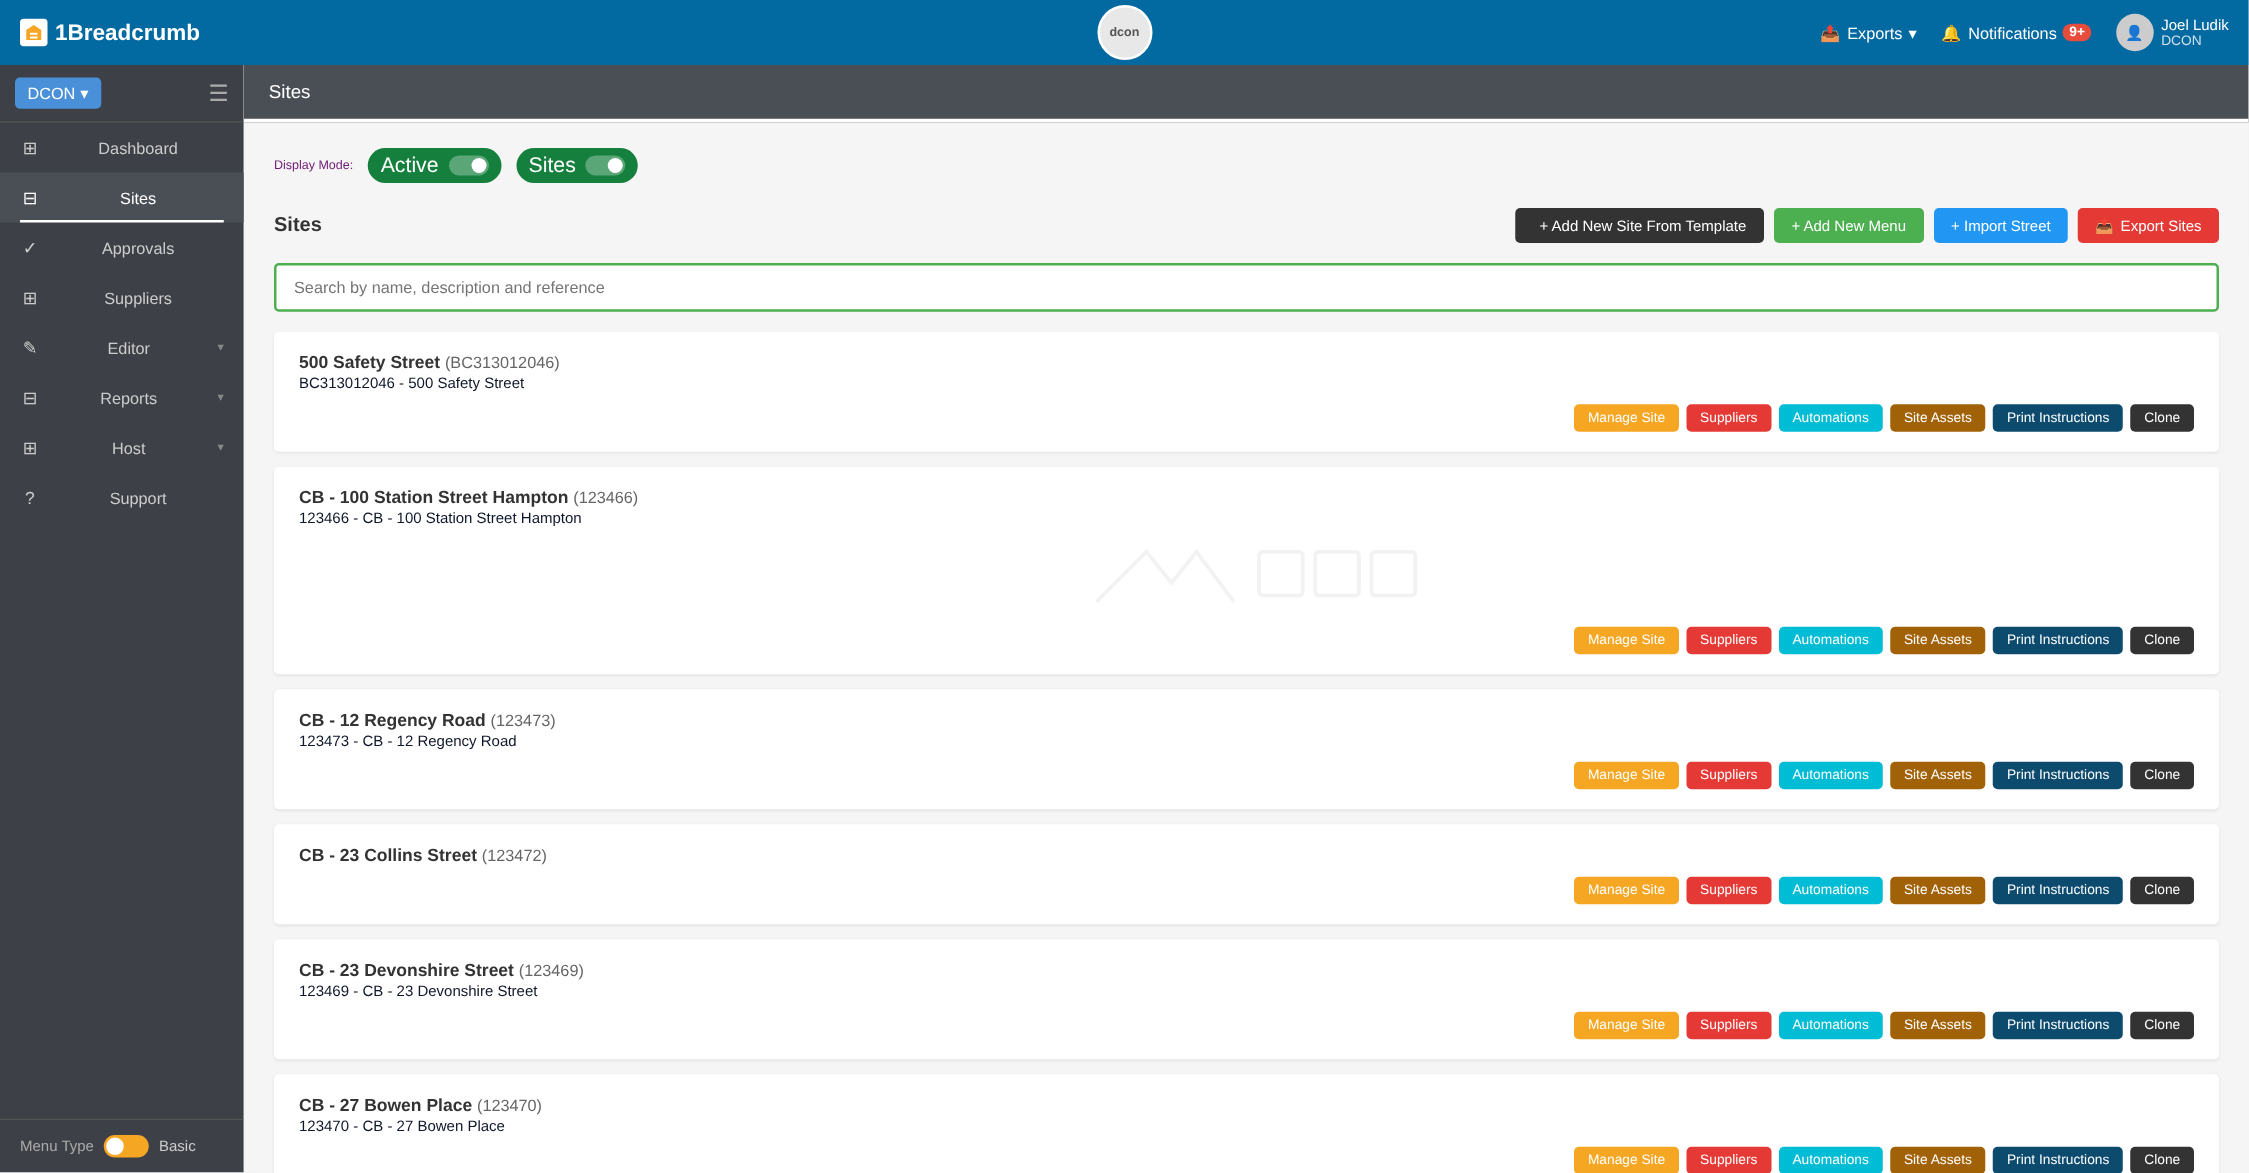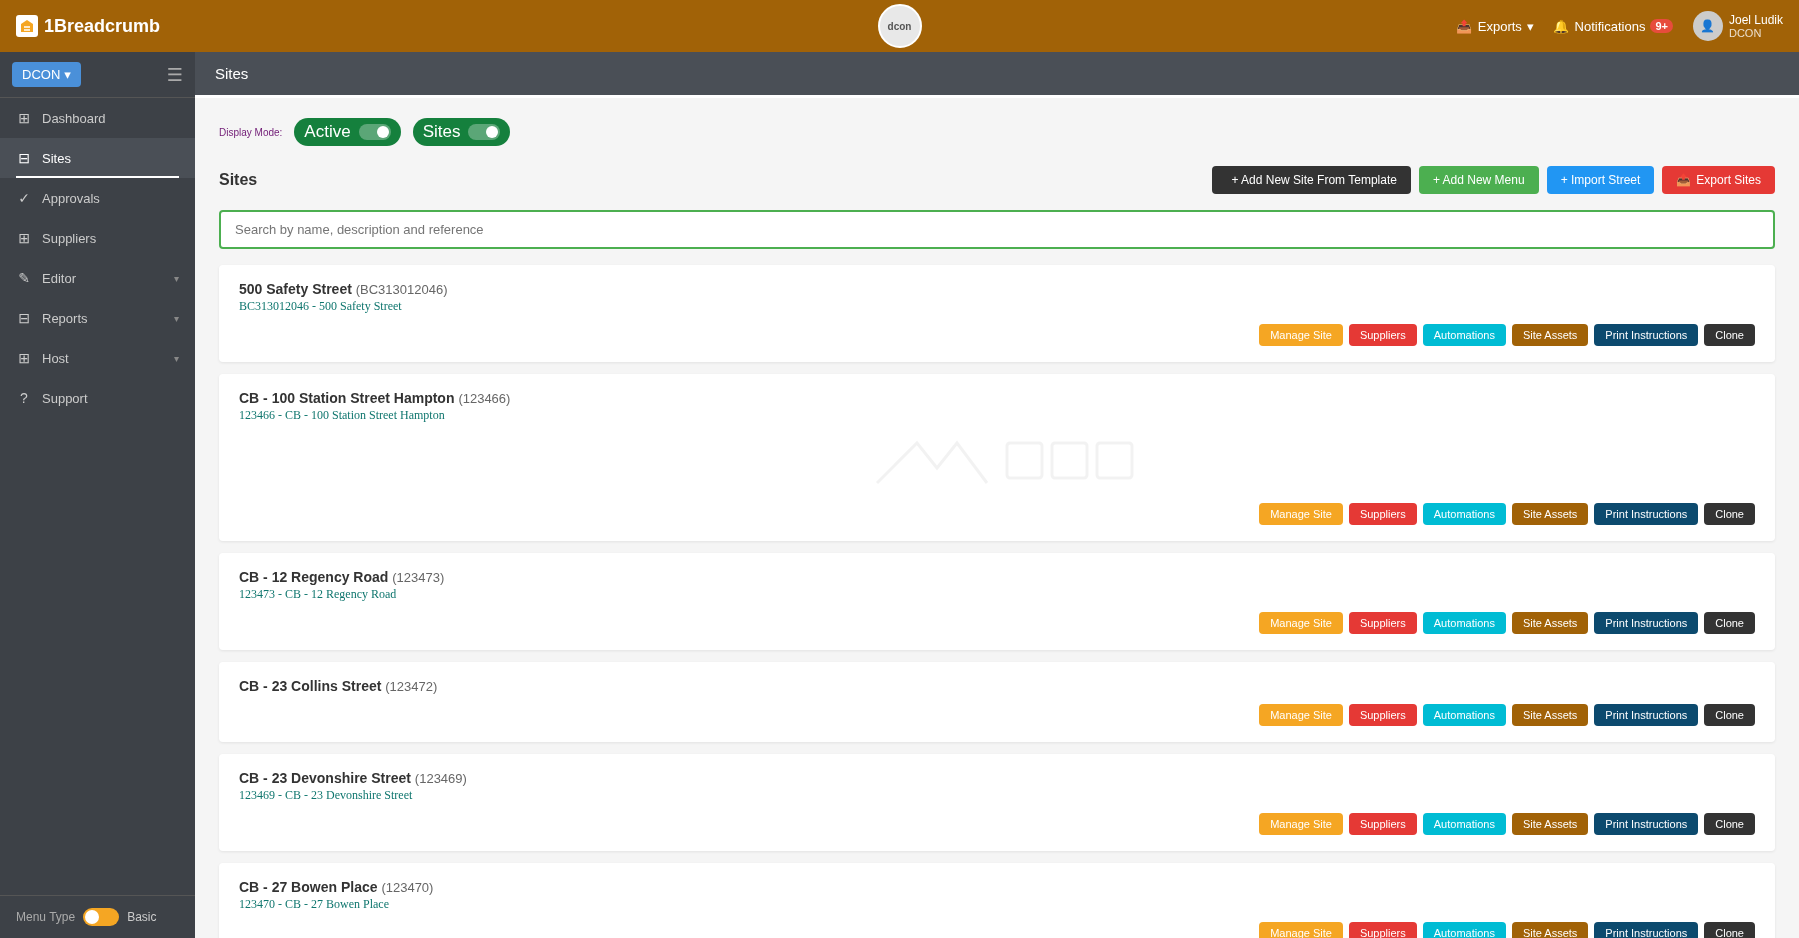--- a/index.html
+++ b/index.html
@@ -1,20 +1,20 @@
 <!DOCTYPE html>
 <html><head>
   <meta charset="utf-8">
   <style>
     * { box-sizing: border-box; margin: 0; padding: 0; }
     body { font-family: 'Segoe UI', Arial, sans-serif; font-size: 13px; background: #f0f0f0; display: flex; flex-direction: column; height: 938px; overflow: hidden; }
 
     
     .top-nav {
-      background: #a16207;
+      background: #0369a1;
       height: 52px;
       display: flex;
       align-items: center;
       padding: 0 16px;
       position: relative;
       z-index: 100;
     }
     .top-nav-logo {
       display: flex;
       align-items: center;
@@ -155,21 +155,21 @@
     .sidebar-item.active::after {
       content: '';
       position: absolute;
       bottom: 0;
       left: 16px;
       right: 16px;
       height: 2px;
       background: white;
     }
     .sidebar-item .item-icon { font-size: 14px; width: 16px; text-align: center; }
-    .sidebar-item .item-label { flex: 1; }
+    .sidebar-item .item-label { flex: 1; text-align: center; }
     .sidebar-item .chevron { font-size: 10px; color: #888; }
     .sidebar-footer {
       padding: 12px 16px;
       border-top: 1px solid #555;
       display: flex;
       align-items: center;
       gap: 8px;
     }
     .menu-type-label { font-size: 12px; color: #aaa; }
     .toggle-switch {
@@ -307,21 +307,21 @@
       align-items: flex-start;
       justify-content: space-between;
     }
     .site-info { flex: 1; }
     .site-name {
       font-size: 14px;
       font-weight: 700;
       color: #333;
     }
     .site-name span { font-weight: 400; color: #666; font-size: 13px; }
-    .site-ref { font-size: 12px; color: #0f766e; margin-top: 2px; font-family: Liberation Serif, serif; }
+    .site-ref { font-size: 12px; color: #0f172a; margin-top: 2px; }
     .site-actions {
       display: flex;
       gap: 6px;
       align-items: center;
       flex-shrink: 0;
     }
     .btn-sm {
       padding: 5px 11px;
       border: none;
       border-radius: 4px;

